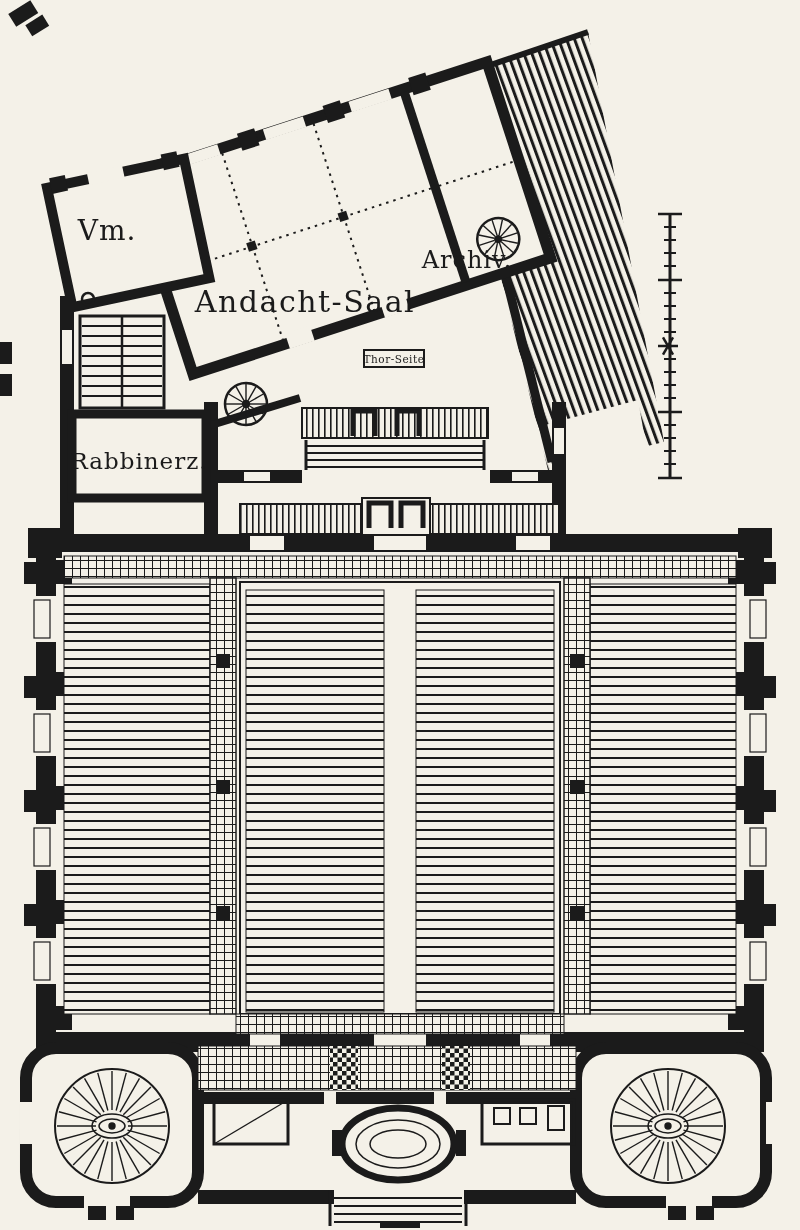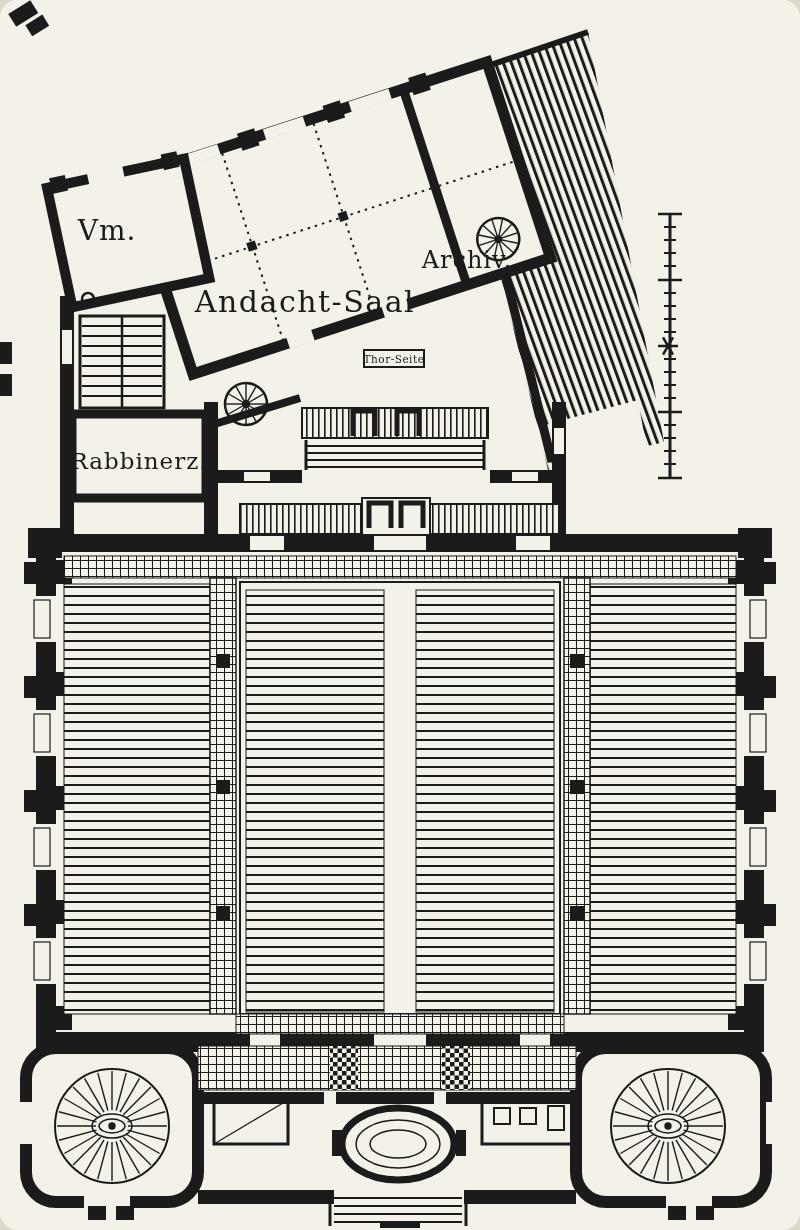--- a/index.html
+++ b/index.html
@@ -1,16 +1,16 @@
 <!DOCTYPE html>
 <html><head>
 <meta charset="utf-8">
 <style>
   html,body{margin:0;padding:0;background:#ddd8cc;}
-  .sheet{width:800px;height:1230px;background:#f4f1e8;position:relative;overflow:hidden;margin:0;border-radius:18px;}
+  .sheet{width:800px;height:1230px;background:#f4f1e8;position:relative;overflow:hidden;margin:0;}
   svg{display:block;}
   .ink{fill:#1b1b1b;}
   .paper{fill:#f4f1e8;}
   .ol{fill:none;stroke:#1b1b1b;}
   text.plan{font-family:"DejaVu Serif", serif;fill:#1b1b1b;}
 </style>
 </head>
 <body>
 
 <div class="sheet">

